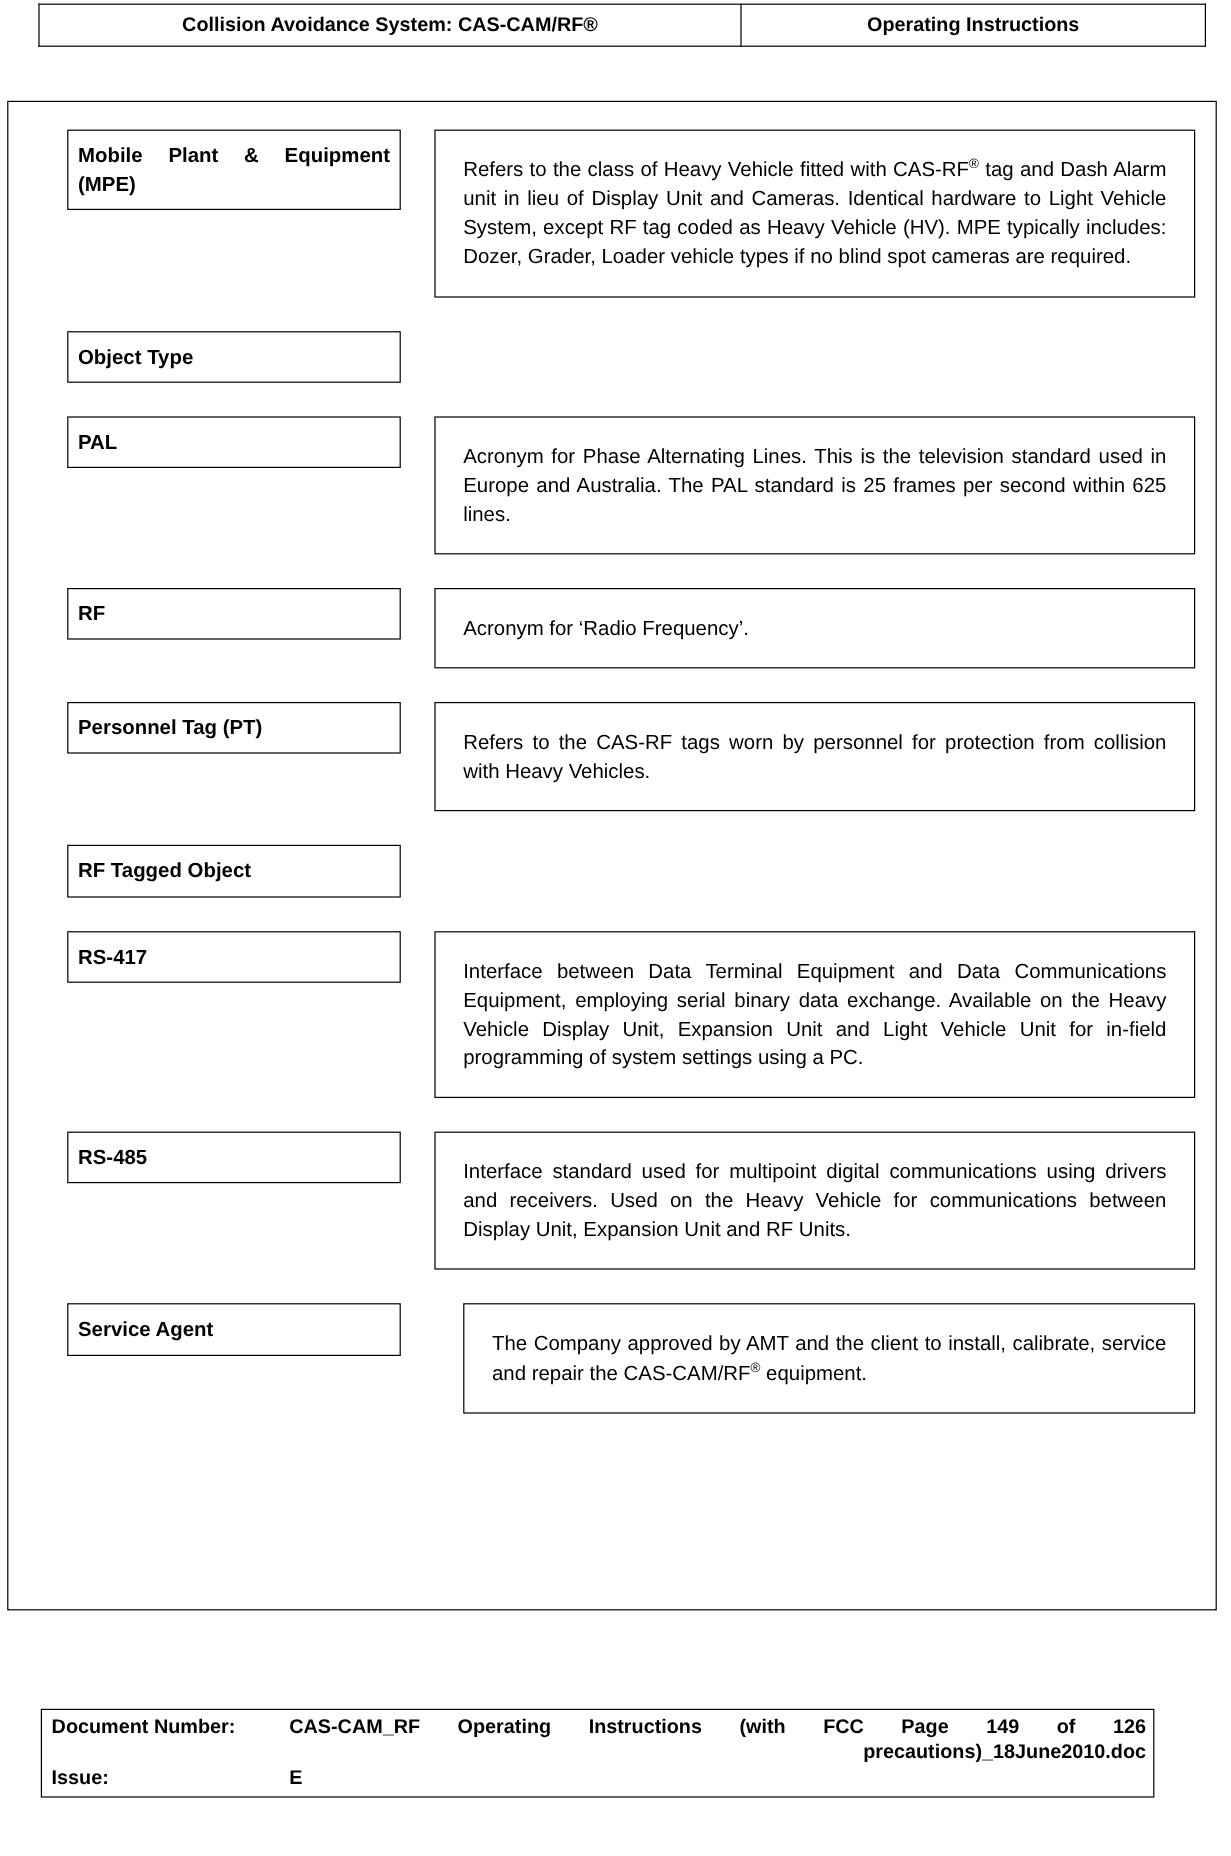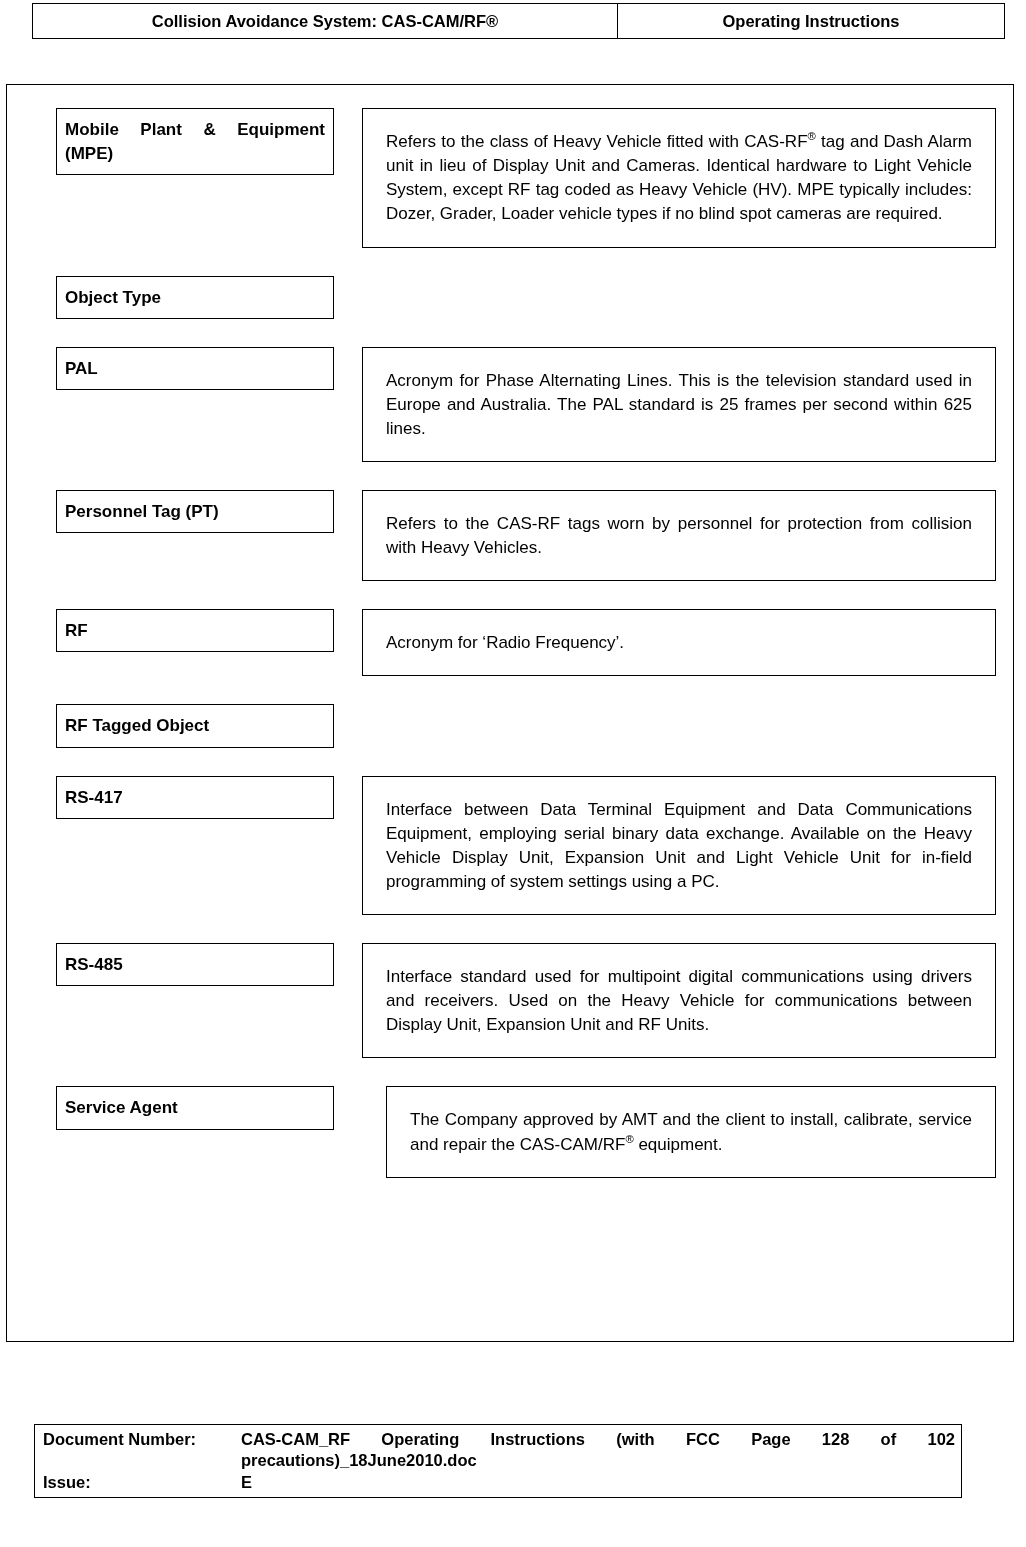--- a/index.html
+++ b/index.html
@@ -126,21 +126,21 @@
     padding: 0;
     vertical-align: top;
     font-weight: bold;
   }
   .footer-label { width: 198px; }
   .footer-value { width: auto; }
   .footer-value .just {
     text-align: justify;
     text-align-last: justify;
   }
-  .footer-value .plain { text-align: left; }
+  .footer-value .plain { text-align: right; }
 </style>
 </head>
 <body>
 
 <table class="page-header">
   <tbody>
       <tr>
     <td class="hdr-left">Collision Avoidance System: CAS-CAM/RF®</td>
     <td class="hdr-right">Operating Instructions</td>
   </tr>
@@ -166,32 +166,32 @@
     <div class="gloss-row">
       <div class="term-cell">
         <span class="term-text">PAL</span>
       </div>
       <div class="desc-cell">
         <p><span>Acronym for Phase Alternating Lines. This is the television standard used in Europe and Australia. The PAL standard is 25 frames per second within 625 lines.</span></p>
       </div>
     </div>
     <div class="gloss-row">
       <div class="term-cell">
+        <span class="term-text">RF</span>
+      </div>
+      <div class="desc-cell">
+        <p><span>Acronym for ‘Radio Frequency’.</span></p>
+      </div>
+    </div>
+    <div class="gloss-row">
+      <div class="term-cell">
         <span class="term-text">Personnel Tag (PT)</span>
       </div>
       <div class="desc-cell">
         <p><span>Refers to the CAS-RF tags worn by personnel for protection from collision with Heavy Vehicles.</span></p>
-      </div>
-    </div>
-    <div class="gloss-row">
-      <div class="term-cell">
-        <span class="term-text">RF</span>
-      </div>
-      <div class="desc-cell">
-        <p><span>Acronym for ‘Radio Frequency’.</span></p>
       </div>
     </div>
     <div class="gloss-row">
       <div class="term-cell">
         <span class="term-text">RF Tagged Object</span>
       </div>
     </div>
     <div class="gloss-row">
       <div class="term-cell">
         <span class="term-text">RS-417</span>
@@ -217,21 +217,21 @@
       </div>
     </div>
   </div>
 
 <div class="page-footer">
   <table class="footer-grid">
     <tbody>
         <tr>
       <td class="footer-label">Document Number:</td>
       <td class="footer-value">
-        <div class="just">CAS-CAM_RF Operating Instructions (with FCC Page 128 of 102</div>
+        <div class="just">CAS-CAM_RF Operating Instructions (with FCC Page 149 of 126</div>
         <div class="plain">precautions)_18June2010.doc</div>
       </td>
     </tr>
     <tr>
       <td class="footer-label">Issue:</td>
       <td class="footer-value">E</td>
     </tr>
   </tbody>
     </table>
 </div>

